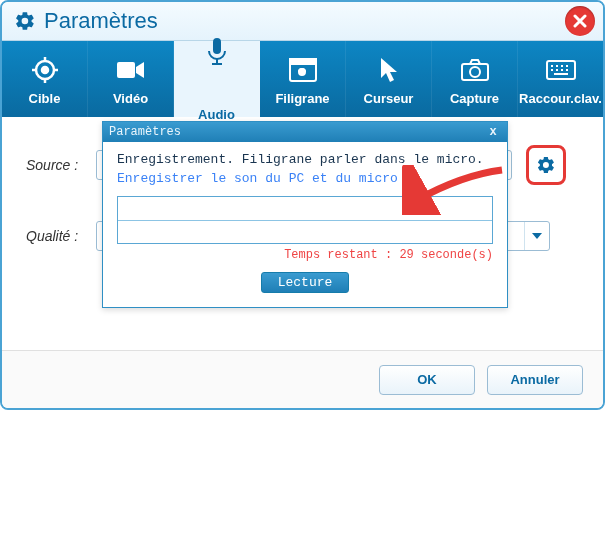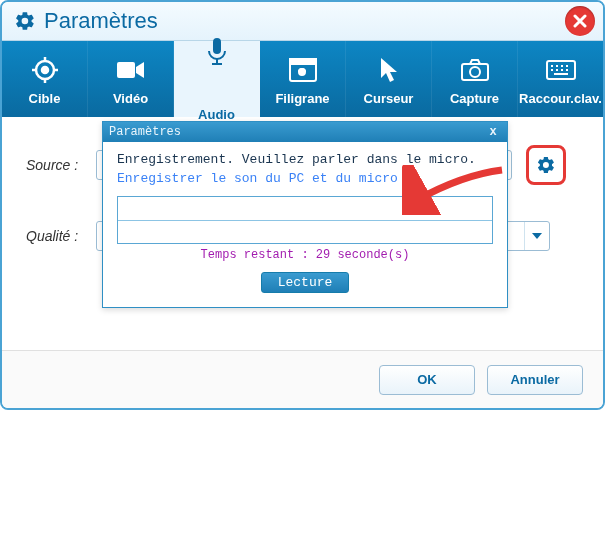--- a/index.html
+++ b/index.html
@@ -28,21 +28,21 @@
   
   .popup{position:absolute;left:100px;top:4px;width:404px;border:1px solid #2f8fc4;background:#fff;box-shadow:0 2px 6px rgba(0,0,0,.15);}
   .popup .pbar{height:20px;background:linear-gradient(to bottom,#3a9bd0,#1f7fb6);display:flex;align-items:center;padding:0 6px;color:#eaf5fc;font-family:"Courier New",monospace;font-size:12px;}
   .popup .pbar .pt{flex:1;}
   .popup .pbar .px{width:16px;text-align:center;cursor:pointer;font-weight:bold;color:#eaf5fc;}
   .popup .pbody{padding:10px 14px 14px 14px;font-family:"Courier New",monospace;font-size:13px;color:#333;}
   .popup .msg1{color:#1a3550;margin-bottom:4px;white-space:nowrap;}
   .popup .msg2{color:#3b82f6;margin-bottom:10px;white-space:nowrap;}
   .popup .audiobar{border:1px solid #5aa7d4;height:46px;position:relative;margin-bottom:4px;}
   .popup .audiobar .midline{position:absolute;left:0;right:0;top:50%;border-top:1px solid #8cc4e4;}
-  .popup .remaining{text-align:center;font-size:12px;color:#a21caf;margin-bottom:10px;}
+  .popup .remaining{text-align:right;font-size:12px;color:#ef4444;margin-bottom:10px;}
   .popup .playwrap{text-align:center;}
   .popup .playbtn{display:inline-block;padding:2px 16px;background:linear-gradient(to bottom,#3a9bd0,#1f7fb6);color:#fff;border:1px solid #167cab;border-radius:3px;font-family:"Courier New",monospace;font-size:13px;cursor:pointer;}
   
   .arrow-annot{position:absolute;left:400px;top:48px;pointer-events:none;}
   
   .footer{position:absolute;bottom:0;left:0;right:0;height:58px;display:flex;align-items:center;justify-content:flex-end;padding:0 20px;box-sizing:border-box;border-top:1px solid #e0e0e0;background:#fafafa;}
   .btn{min-width:84px;height:28px;border:1px solid #9bbcd4;background:linear-gradient(to bottom,#ffffff,#e9f3fa);border-radius:4px;color:#0b6aa3;font-size:13px;font-weight:bold;cursor:pointer;margin-left:12px;display:flex;align-items:center;justify-content:center;padding:0 5px;}
 </style>
 </head>
 <body>
@@ -177,21 +177,21 @@
         </span>
       </div>
     </div>
 
     <div class="popup">
       <div class="pbar">
         <span class="pt">Paramètres</span>
         <span class="px">x</span>
       </div>
       <div class="pbody">
-        <div class="msg1">Enregistrement. Veuillez parler dans le micro.</div>
+        <div class="msg1">Enregistrement. Filigrane parler dans le micro.</div>
         <div class="msg2">Enregistrer le son du PC et du micro</div>
         <div class="audiobar">
           <div class="midline"></div>
         </div>
         <div class="remaining">Temps restant : 29 seconde(s)</div>
         <div class="playwrap">
           <span class="playbtn">Lecture</span>
         </div>
       </div>
     </div>

